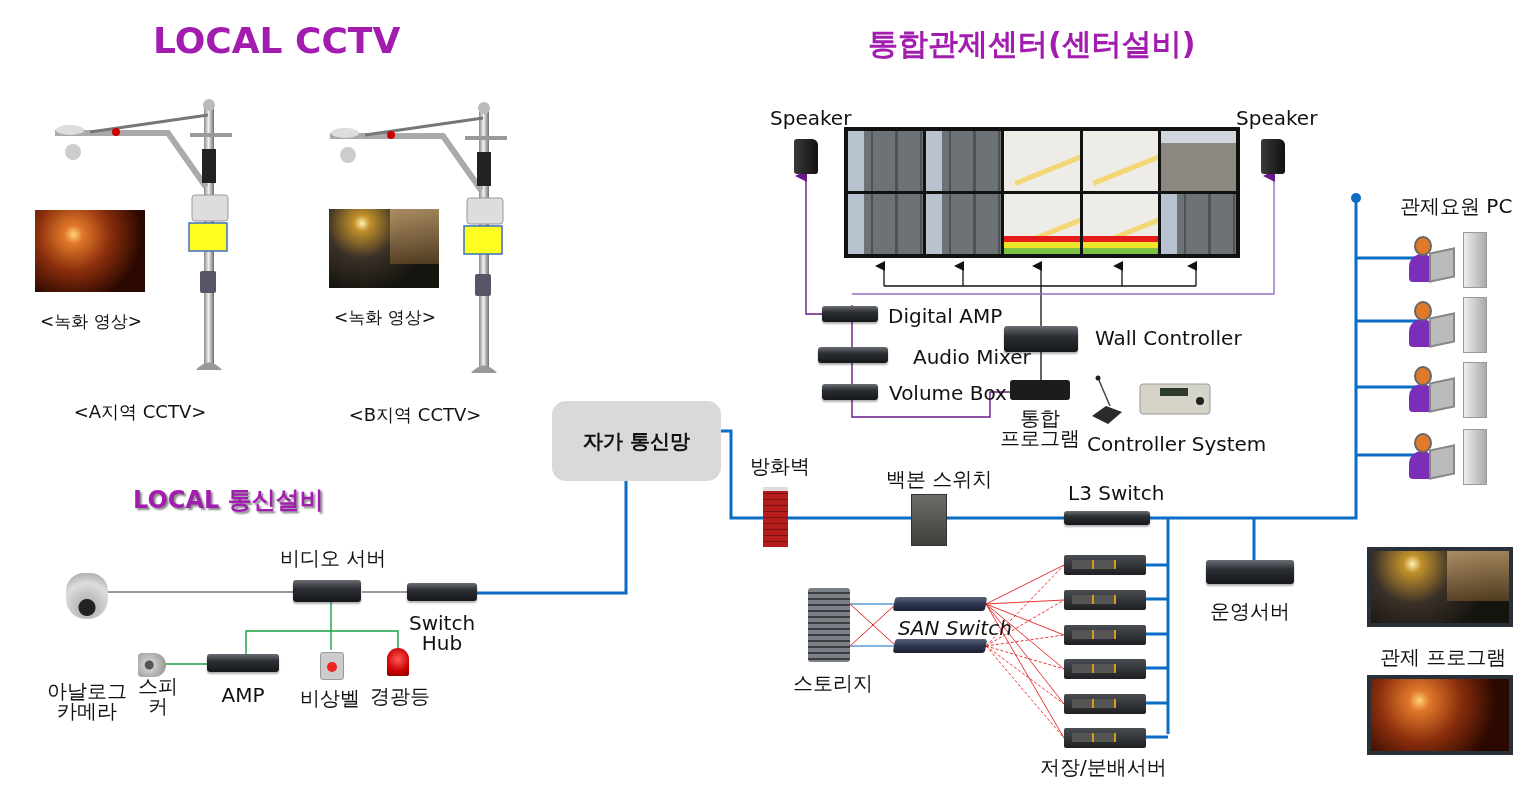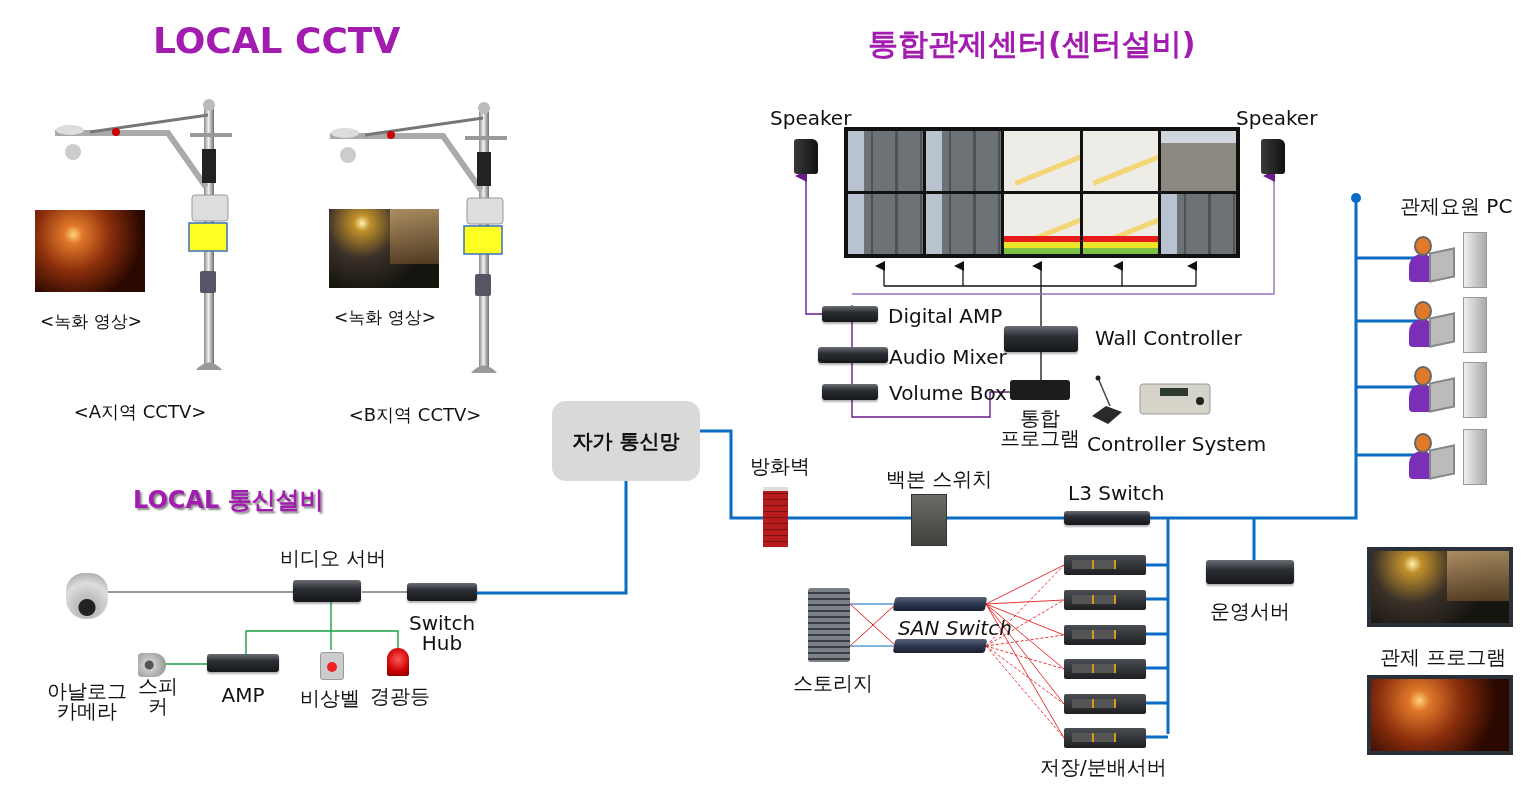--- a/index.html
+++ b/index.html
@@ -154,21 +154,21 @@
 </svg>
 
 <div class="photo photo-orange" style="left:35px;top:210px;width:110px;height:82px;"></div>
 <div class="photo photo-night" style="left:329px;top:209px;width:110px;height:79px;"></div>
 
 <div class="lbl" style="left:36px;top:311px;width:110px;font-size:17px;">&lt;녹화 영상&gt;</div>
 <div class="lbl" style="left:330px;top:307px;width:110px;font-size:17px;">&lt;녹화 영상&gt;</div>
 <div class="lbl" style="left:60px;top:402px;width:160px;font-size:18px;">&lt;A지역 CCTV&gt;</div>
 <div class="lbl" style="left:335px;top:405px;width:160px;font-size:18px;">&lt;B지역 CCTV&gt;</div>
 
-<div class="netbox" style="left:552px;top:401px;width:148px;height:80px;">
+<div class="netbox" style="left:552px;top:401px;width:169px;height:80px;">
   <span>자가 통신망</span>
 </div>
 
 <div class="abs" style="left:66px;top:573px;width:42px;height:46px;border-radius:18px 18px 20px 20px;background:radial-gradient(circle at 50% 75%,#222 0 8px,#bbb 9px,#ddd 60%,#999 100%);"></div>
 <div class="lbl" style="left:45px;top:636px;width:84px;margin-top:45px;">
   <div>아날로그</div>
   <div>카메라</div>
 </div>
 
 <div class="lbl" style="left:280px;top:548px;width:104px;">비디오 서버</div>
@@ -219,21 +219,21 @@
     <div class="vw-bar" style="bottom:20%;background:#e81b1b;"></div>
     <div class="vw-bar" style="bottom:10%;background:#f0e42a;"></div>
     <div class="vw-bar" style="bottom:0;background:#7bc242;"></div>
   </div>
   <div class="vw-cell vw-cam"></div>
 </div>
 
 <div class="device dev-dark" style="left:822px;top:306px;width:56px;height:16px;"></div>
 <div class="lbl" style="left:888px;top:306px;text-align:left;">Digital AMP</div>
 <div class="device dev-dark" style="left:818px;top:347px;width:70px;height:16px;"></div>
-<div class="lbl" style="left:889px;top:347px;text-align:left;">Audio Mixer</div>
+<div class="lbl" style="left:889px;top:347px;text-align:left;padding-left:24px;">Audio Mixer</div>
 <div class="device dev-dark" style="left:822px;top:384px;width:56px;height:16px;"></div>
 <div class="lbl" style="left:889px;top:383px;text-align:left;">Volume Box</div>
 
 <div class="device dev-dark" style="left:1004px;top:326px;width:74px;height:26px;"></div>
 <div class="lbl" style="left:1095px;top:328px;text-align:left;">Wall Controller</div>
 
 <div class="device" style="left:1010px;top:380px;width:60px;height:20px;background:#1c1c1c;"></div>
 <div class="lbl" style="left:1000px;top:408px;width:80px;">
   <div>통합</div>
   <div>프로그램</div>

